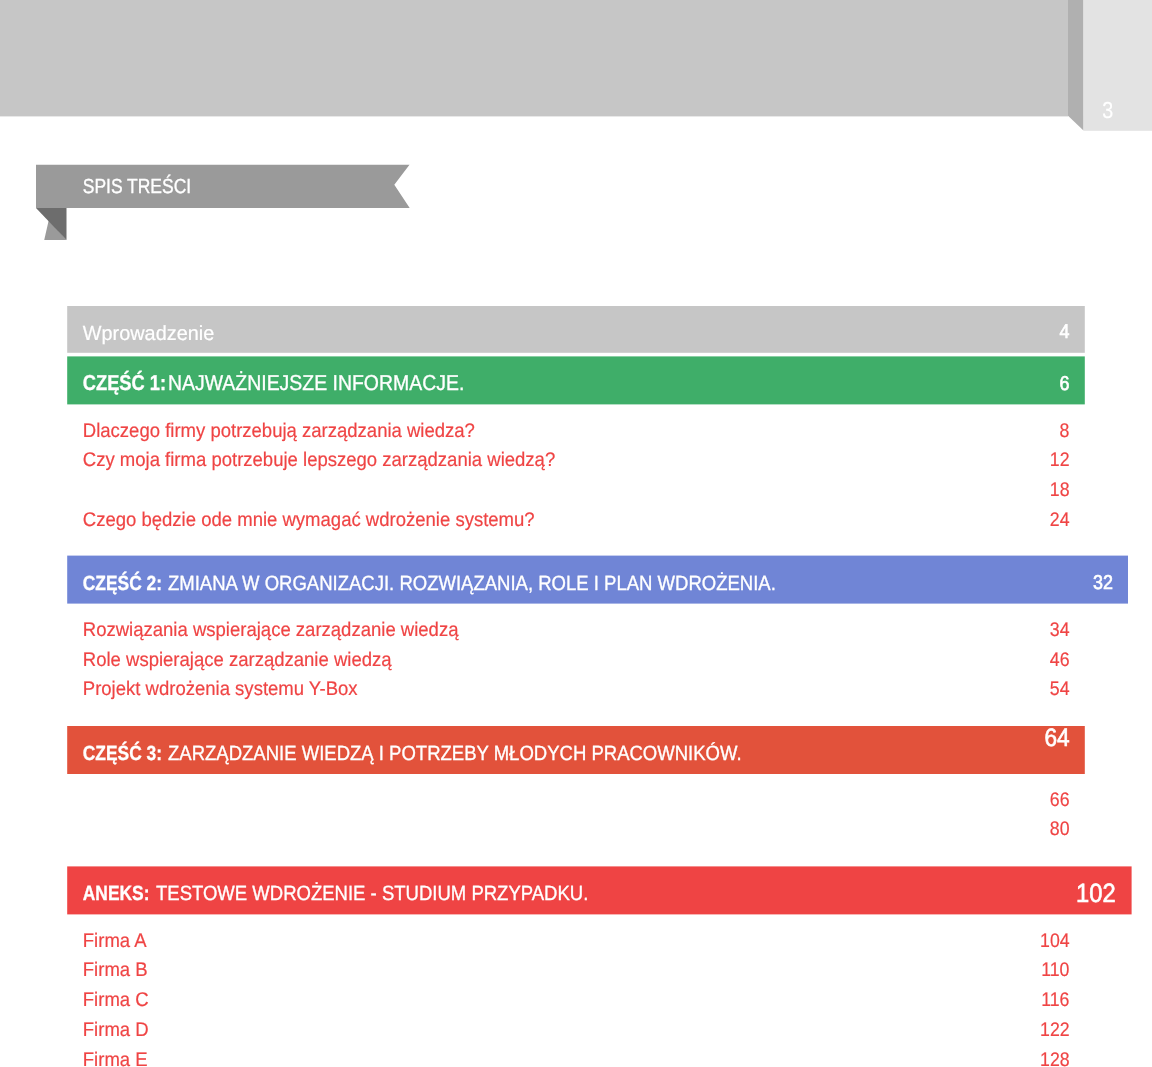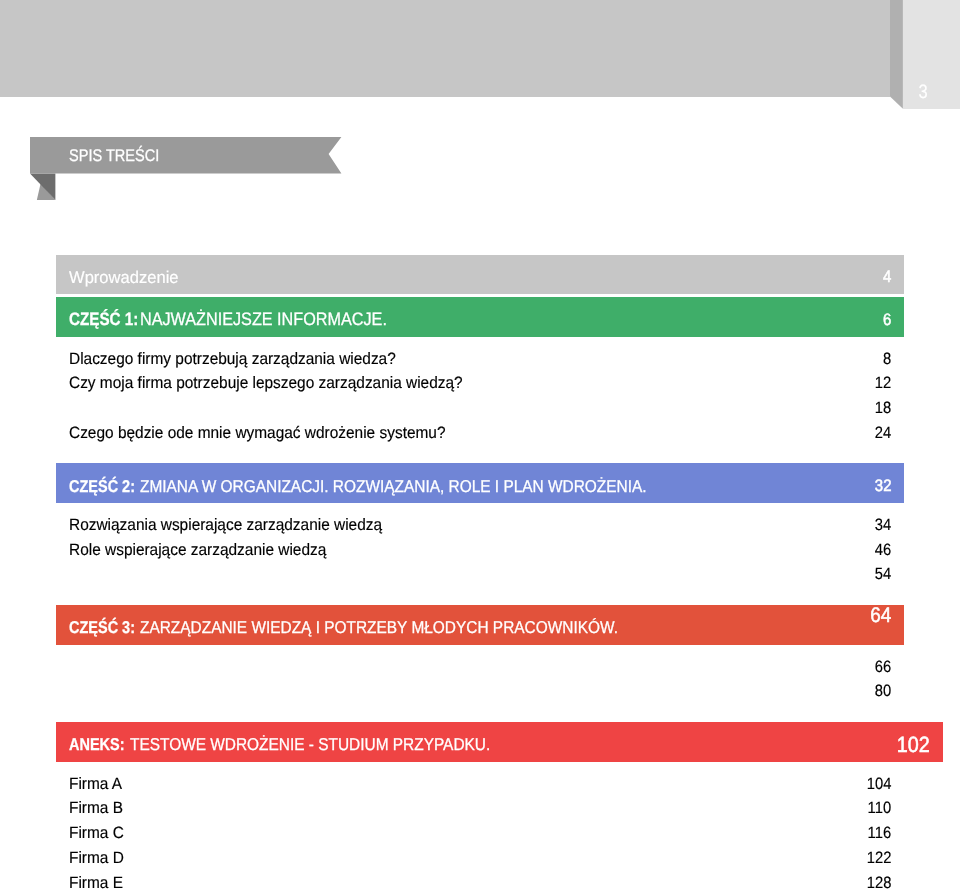--- a/index.html
+++ b/index.html
@@ -18,34 +18,34 @@
 
   
   .ribbon-wrap{position:absolute;left:30.4px;top:136.6px;line-height:0;}
   .ribbon-title{position:absolute;left:68.9px;top:150.4px;height:12px;line-height:12px;
         color:#ffffff;font-size:16.9px;white-space:nowrap;}
 
   
   .bar{position:absolute;left:56px;width:848px;height:39.8px;}
   .bar-gray{background:#c6c6c6;}
   .bar-green{background:#3fae69;}
-  .bar-blue{background:#7085d6;}
+  .bar-blue{background:#7085d6;padding-left:36px;}
   .bar-red{background:#e2523b;}
   .bar-label{position:absolute;left:13.3px;white-space:nowrap;color:#ffffff;}
   .bar-label b{font-weight:bold;}
   .bar-label .lbl-rest{margin-left:4.5px;}
   .sqz,.sqz-bold,.sqz-mix{display:inline-block;transform-origin:left top;
         -webkit-text-stroke:0.28px currentColor;}
   .sqz{transform:translateZ(0) scaleX(0.9);}
   .sqz-bold{transform:translateZ(0) scaleX(0.845);}
   .sqz-mix{transform:translateZ(0) scaleX(0.974);-webkit-text-stroke:0.17px currentColor;}
   .bar-page{position:absolute;right:13px;color:#ffffff;}
   .bar-page .sx{-webkit-text-stroke:0.55px currentColor;}
 
-  .item{position:absolute;left:56px;width:848px;color:#000000;
+  .item{position:absolute;left:56px;width:848px;color:#ef4444;
         font-size:16.42px;line-height:16.42px;height:16.42px;}
   .item-label{position:absolute;left:12.6px;white-space:nowrap;}
   .item-page{position:absolute;right:13px;}
 
   
   .sx{display:inline-block;-webkit-text-stroke:0.16px currentColor;transform-origin:left top;
         transform:translateZ(0) scaleX(0.9405);}
   .sx.num{transform:translateZ(0) scaleX(0.9);}
   .bar-page .sx,.item-page .sx,.hdr-page-number .sx{transform-origin:right top;}
   .sx.rb{-webkit-text-stroke:0.3px currentColor;transform:translateZ(0) scaleX(0.861);}
@@ -104,20 +104,21 @@
   </div>
   <div class="item" style="top:516.95px">
     <span class="item-label"><span class="sx">Rozwiązania wspierające zarządzanie wiedzą</span></span>
     <span class="item-page"><span class="sx num">34</span></span>
   </div>
   <div class="item" style="top:541.7px">
     <span class="item-label"><span class="sx">Role wspierające zarządzanie wiedzą</span></span>
     <span class="item-page"><span class="sx num">46</span></span>
   </div>
   <div class="item" style="top:566.45px">
+    <span class="item-label"><span class="sx">Projekt wdrożenia systemu Y-Box</span></span>
     <span class="item-page"><span class="sx num">54</span></span>
   </div>
   <div class="bar bar-red" style="top: 605.15px; background: rgb(226, 82, 59);">
     <div class="bar-label" style="top:14.2px;font-size:17.15px;line-height:17.15px"><b class="sqz-bold" style="width: 65.91px;">CZĘŚĆ 3:</b><span class="sqz lbl-rest" style="width: 477.9px;">ZARZĄDZANIE WIEDZĄ I POTRZEBY MŁODYCH PRACOWNIKÓW.</span></div>
     <div class="bar-page" style="top:3px;font-size:21px;line-height:16.6px"><span class="sx num">64</span></div>
   </div>
   <div class="item" style="top:658.65px">
     <span class="item-page"><span class="sx num">66</span></span>
   </div>
   <div class="item" style="top:683.4px">

